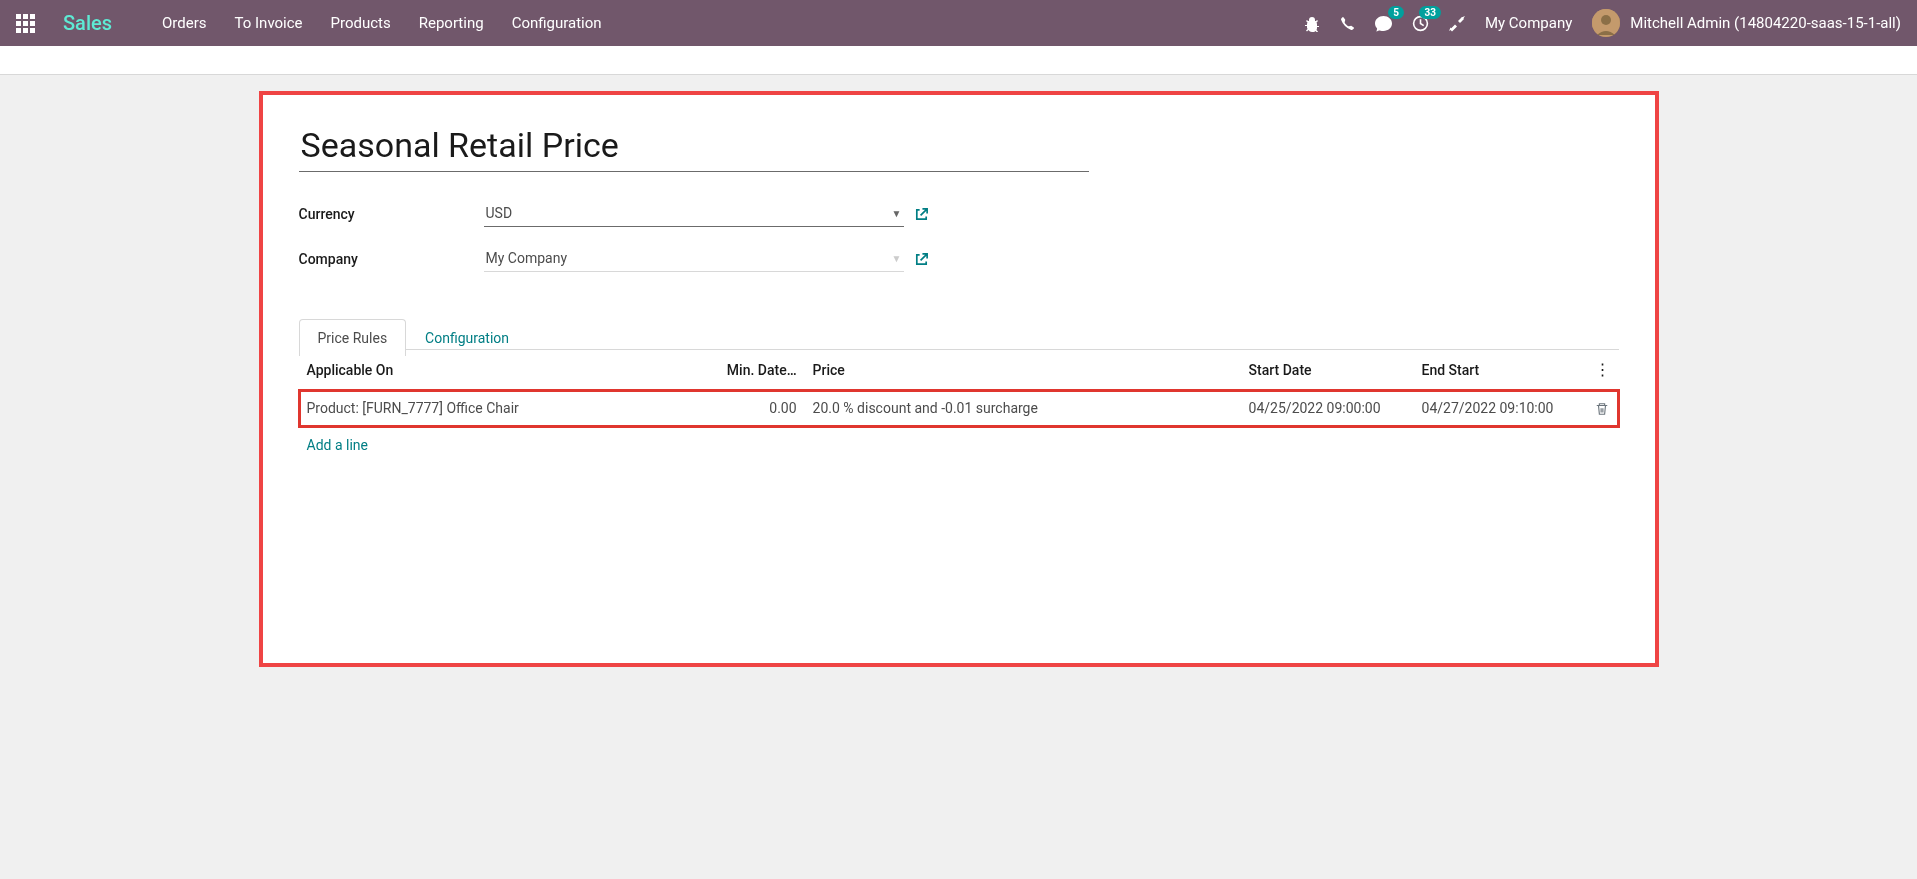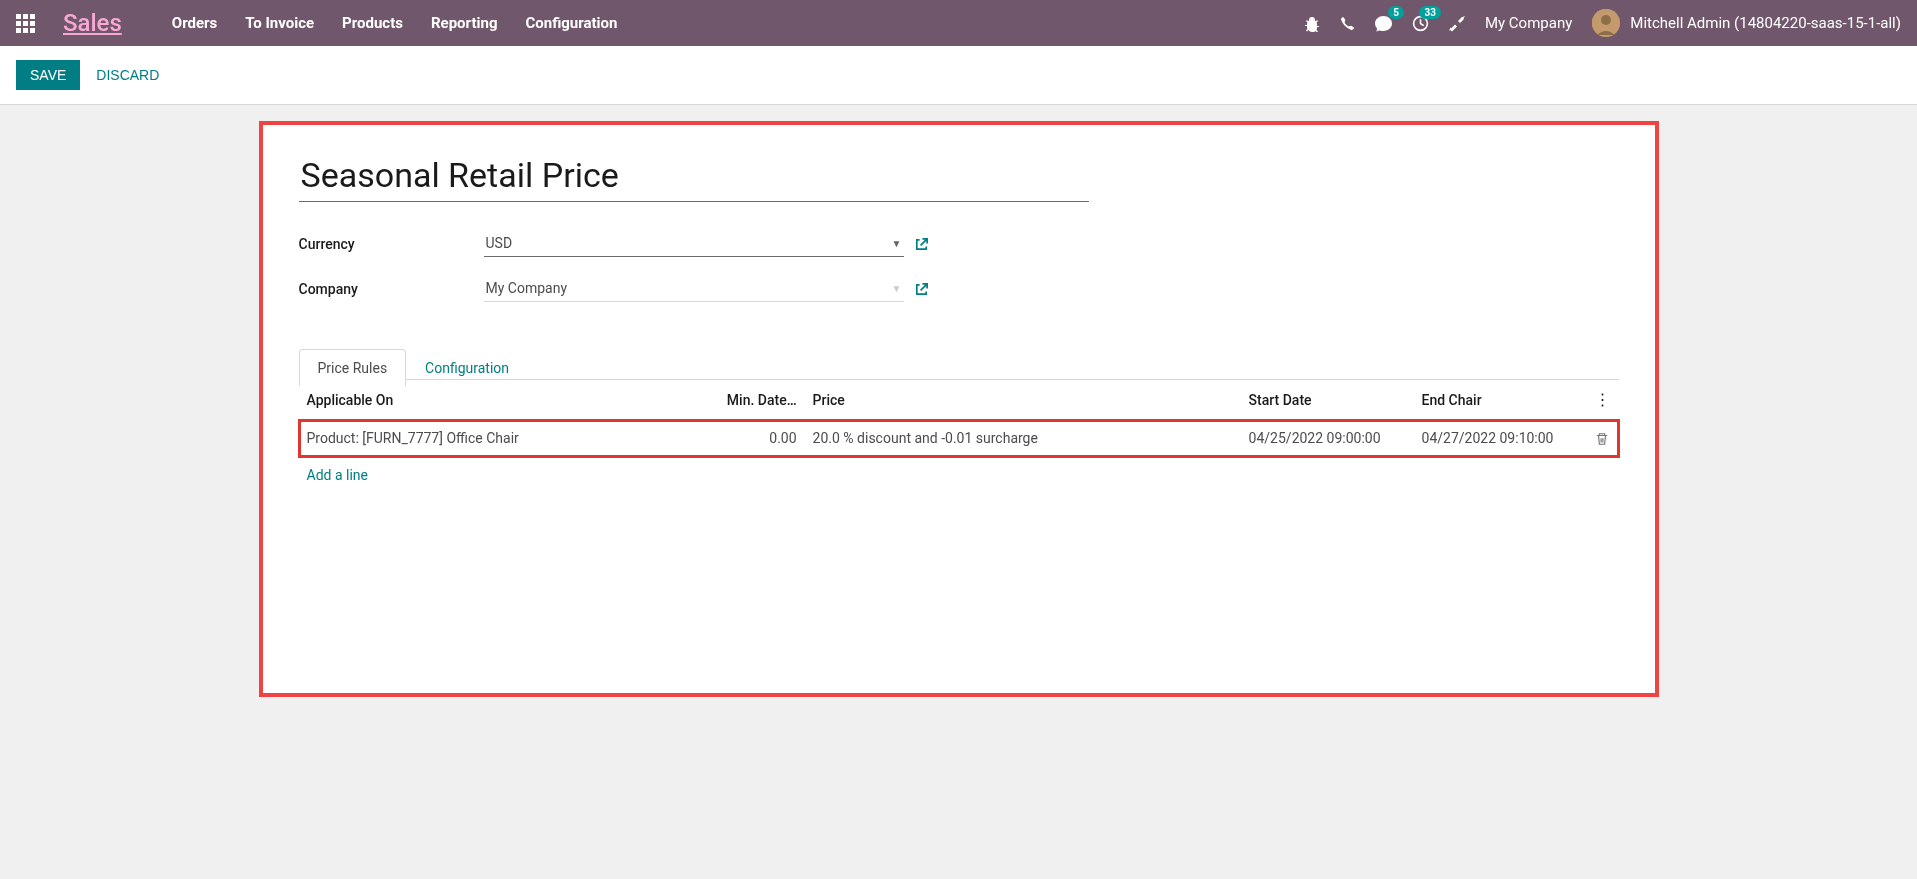--- a/index.html
+++ b/index.html
@@ -3,23 +3,23 @@
   <meta charset="utf-8">
   <style>
     * { margin: 0; padding: 0; box-sizing: border-box; }
     body { font-family: -apple-system, BlinkMacSystemFont, "Segoe UI", Roboto, "Helvetica Neue", sans-serif; font-size: 14px; color: #4c4c4c; background: #f0f0f0; }
     
     
     .navbar { background: #71576b; color: #fff; height: 46px; display: flex; align-items: center; padding: 0 16px; }
     .navbar-left { display: flex; align-items: center; gap: 20px; }
     .apps-icon { display: grid; grid-template-columns: repeat(3, 5px); grid-template-rows: repeat(3, 5px); gap: 2px; }
     .apps-icon span { background: #fff; width: 5px; height: 5px; }
-    .brand { font-size: 24px; font-weight: 500; color: #f9a8d4; margin-left: 8px; text-decoration: underline; }
+    .brand { font-size: 20px; font-weight: 500; color: #5eead4; margin-left: 8px; }
     .nav-menu { display: flex; gap: 28px; margin-left: 30px; }
-    .nav-menu a { color: #fff; text-decoration: none; font-size: 15px; cursor: pointer; font-weight: bold; }
+    .nav-menu a { color: #fff; text-decoration: none; font-size: 15px; cursor: pointer; }
     .navbar-right { margin-left: auto; display: flex; align-items: center; gap: 20px; }
     .navbar-right .icon { color: #fff; cursor: pointer; position: relative; }
     .badge { position: absolute; top: -8px; right: -12px; background: #00a09d; color: #fff; font-size: 10px; border-radius: 10px; padding: 1px 5px; font-weight: bold; }
     .company-name { color: #fff; font-size: 15px; }
     .user-section { display: flex; align-items: center; gap: 10px; }
     .avatar { width: 28px; height: 28px; border-radius: 50%; background: linear-gradient(135deg, #d4a373, #8b6f47); display: flex; align-items: center; justify-content: center; color: #fff; font-size: 12px; }
     .user-name { color: #fff; font-size: 15px; }
     
     
     .control-panel { background: #fff; padding: 14px 16px; border-bottom: 1px solid #d8d8d8; }
@@ -129,24 +129,20 @@
             <circle cx="14" cy="11" r="5" fill="#8b6f47"></circle>
             <path d="M5 26 Q14 18 23 26" fill="#8b6f47"></path>
           </svg>
       </div>
       <div class="user-name">Mitchell Admin (14804220-saas-15-1-all)</div>
     </div>
   </div>
 </div>
 
 <div class="control-panel">
-  <div class="cp-buttons">
-    <button class="btn-primary">SAVE</button>
-    <button class="btn-secondary">DISCARD</button>
-  </div>
 </div>
 
 <div class="form-container">
   <div class="sheet">
     
     <input class="title-input" value="Seasonal Retail Price" style="">
     
     <div style="margin-top: 28px;">
       <div class="form-group">
         <label>Currency</label>
@@ -186,21 +182,21 @@
     </div>
     
     
     <table class="table">
       <thead>
         <tr>
           <th style="width:410px">Applicable On</th>
           <th class="right" style="width:105px">Min. Date…</th>
           <th style="width:445px">Price</th>
           <th style="width:175px">Start Date</th>
-          <th style="width:175px">End Chair</th>
+          <th style="width:175px">End Start</th>
           <th style="width:30px" class="kebab-icon">⋮</th>
         </tr>
       </thead>
       <tbody>
         <tr class="row-highlight">
           <td>Product: [FURN_7777] Office Chair</td>
           <td class="right">0.00</td>
           <td>20.0 % discount and -0.01 surcharge</td>
           <td>04/25/2022 09:00:00</td>
           <td>04/27/2022 09:10:00</td>

